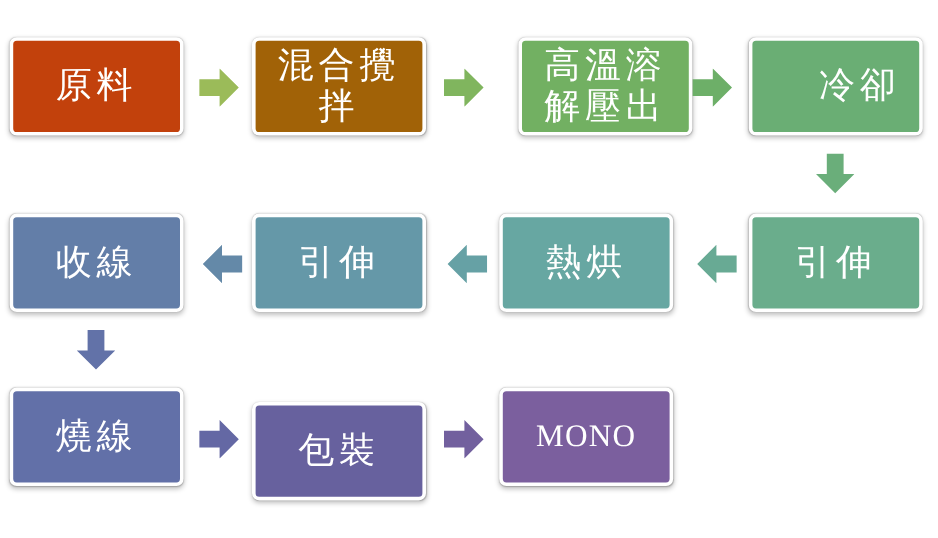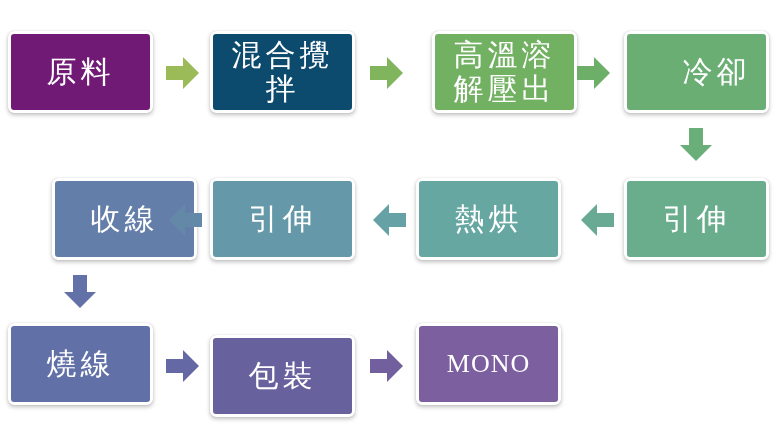--- a/index.html
+++ b/index.html
@@ -10,45 +10,45 @@
          box-shadow: 0 2px 4px rgba(0,0,0,0.25), 0 0 1px rgba(0,0,0,0.2);
          display:flex; align-items:center; justify-content:center; text-align:center;
          color:#ffffff; font-size:30px; line-height:34px; letter-spacing:4px; }
   .box span { display:block; white-space:pre-line; }
   .box .mono { font-family: "Liberation Serif", serif; letter-spacing:1px; font-size:26px; }
   .arrow { position:absolute; }
 </style>
 </head>
 <body>
 
-<div class="box" style="left:8px;top:31px;background:#701a75;">
+<div class="box" style="left:8px;top:31px;background:#c2410c;">
   <span>原料</span>
 </div>
-<div class="box" style="left:210px;top:31px;background:#0c4a6e;">
+<div class="box" style="left:210px;top:31px;background:#a16207;">
   <span>混合攪
 拌</span>
 </div>
 <div class="box" style="left:432px;top:31px;background:#72b062;">
   <span>高溫溶
 解壓出</span>
 </div>
 <div class="box" style="left:624px;top:31px;background:#6aae74;padding-left:40px;">
   <span>冷卻</span>
 </div>
 
 <div class="box" style="left:624px;top:178px;background:#6aad8c;">
   <span>引伸</span>
 </div>
 <div class="box" style="left:416px;top:178px;background:#67a7a2;">
   <span>熱烘</span>
 </div>
 <div class="box" style="left:210px;top:178px;background:#6598a8;">
   <span>引伸</span>
 </div>
-<div class="box" style="left:8px;top:178px;background:#637ea8;margin-left:44px;">
+<div class="box" style="left:8px;top:178px;background:#637ea8;">
   <span>收線</span>
 </div>
 
 <div class="box" style="left:8px;top:323px;background:#6270a8;">
   <span>燒線</span>
 </div>
 <div class="box" style="left:210px;top:335px;background:#67619e;">
   <span>包裝</span>
 </div>
 <div class="box" style="left:416px;top:323px;background:#7b5f9e;flex-direction:column;">

